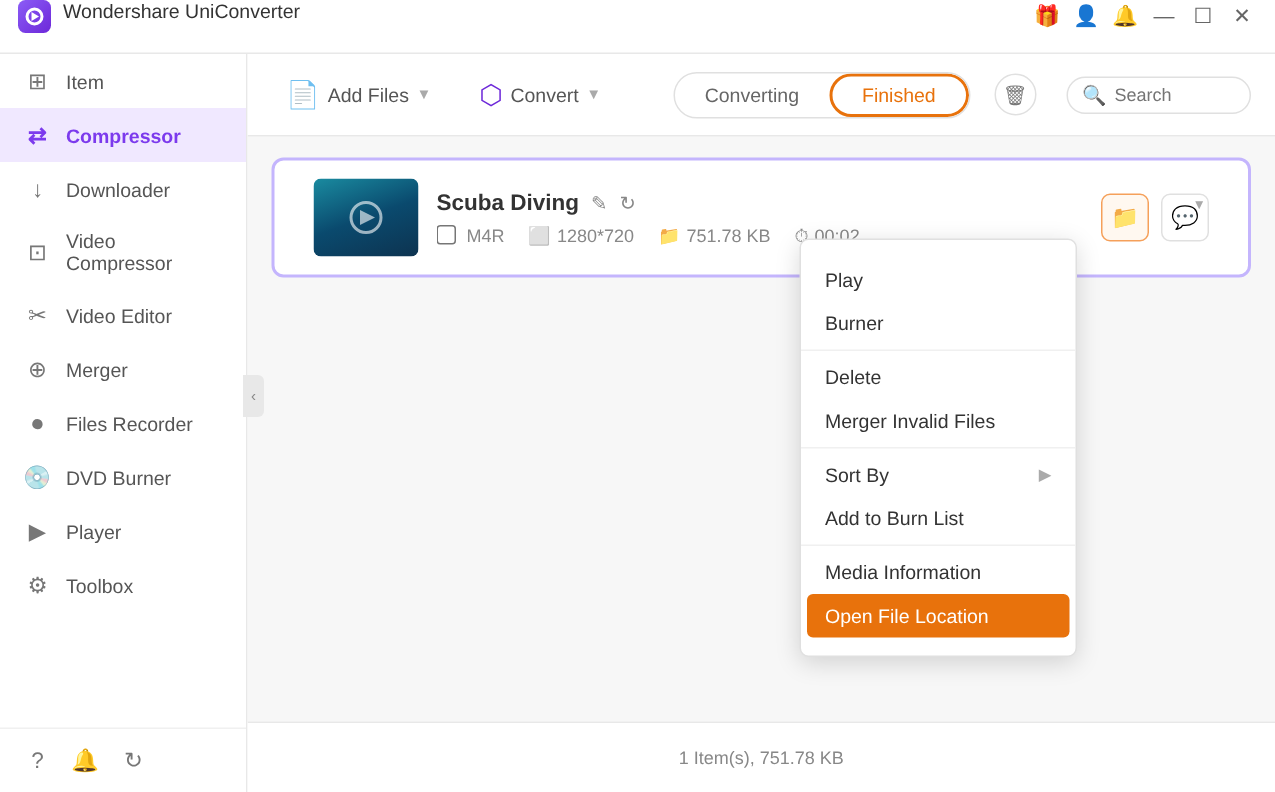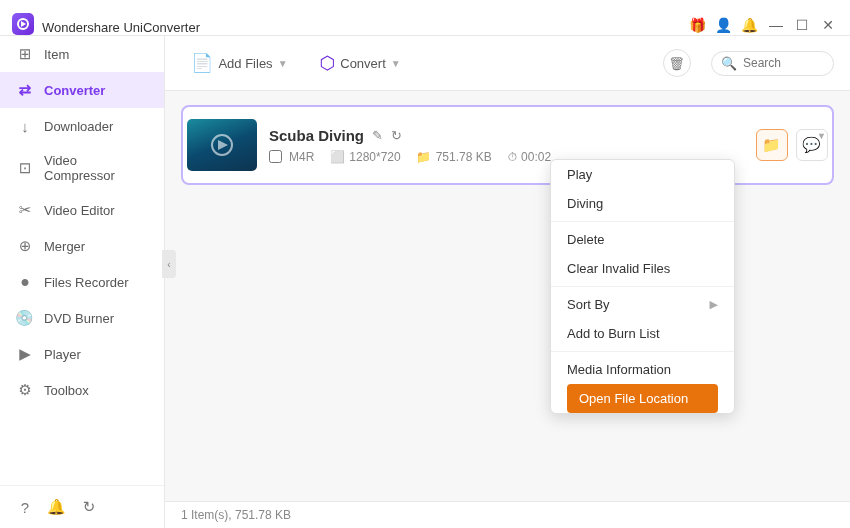--- a/index.html
+++ b/index.html
@@ -3,21 +3,21 @@
   <meta charset="utf-8">
   <style>
     * { box-sizing: border-box; margin: 0; padding: 0; }
     body { font-family: 'Segoe UI', Arial, sans-serif; background: #f5f5f5; width: 850px; height: 528px; overflow: hidden; display: flex; flex-direction: column; }
 
     
     .titlebar {
       background: #fff;
       height: 36px;
       display: flex;
-      align-items: flex-end;
+      align-items: flex-start;
       padding: 0 12px;
       border-bottom: 1px solid #e8e8e8;
       flex-shrink: 0;
     }
     .titlebar-logo {
       width: 22px; height: 22px;
       background: linear-gradient(135deg, #8b5cf6, #6d28d9);
       border-radius: 5px;
       margin-right: 8px;
       display: flex; align-items: center; justify-content: center;
@@ -161,21 +161,21 @@
       padding: 14px 16px;
       overflow-y: auto;
       position: relative;
     }
 
     
     .file-card {
       background: #fff;
       border: 2px solid #c4b5fd;
       border-radius: 8px;
-      padding: 12px 4px;
+      padding: 12px 26px;
       display: flex;
       align-items: center;
       gap: 12px;
       position: relative;
     }
     .file-thumb {
       width: 70px;
       height: 52px;
       border-radius: 5px;
       overflow: hidden;
@@ -211,55 +211,56 @@
     .action-btn.folder-btn {
       background: #fff8f0;
       border-color: #f5a05a;
       color: #e8720c;
     }
 
     
     .context-menu {
       position: absolute;
       top: 68px;
-      left: 385px;
+      left: 368px;
       background: #fff;
       border: 1px solid #e0e0e0;
       border-radius: 6px;
       box-shadow: 0 4px 16px rgba(0,0,0,0.15);
       width: 185px;
       z-index: 100;
-      padding: 0 0;
+      padding: 12px 0;
     }
     .context-menu-item {
       padding: 7px 16px;
       font-size: 13px;
       color: #333;
       cursor: pointer;
       display: flex;
       align-items: center;
       justify-content: space-between;
     }
     .context-menu-item.highlighted {
       background: #e8720c;
       color: #fff;
       border-radius: 4px;
-      margin: 0 16px;
+      margin: 0 4px;
       padding: 7px 12px;
     }
     .context-menu-divider { height: 1px; background: #f0f0f0; margin: 3px 0; }
     .context-menu-arrow { font-size: 11px; color: #aaa; }
 
     
     .statusbar {
       background: #fff;
       border-top: 1px solid #e8e8e8;
-      padding: 6px 16px;
+      padding: 16px 16px;
       font-size: 12px;
       color: #888;
+      text-align: center;
       flex-shrink: 0;
     }
 
     
     .collapse-arrow {
       position: absolute;
       left: 162px;
       top: 50%;
       transform: translateY(-50%);
       width: 14px; height: 28px;
@@ -295,21 +296,21 @@
 
 <div class="main-layout">
 
   <div class="sidebar">
     <div class="sidebar-item">
       <span class="sidebar-icon">⊞</span>
       <span>Item</span>
     </div>
     <div class="sidebar-item active">
       <span class="sidebar-icon">⇄</span>
-      <span>Converter</span>
+      <span>Compressor</span>
     </div>
     <div class="sidebar-item">
       <span class="sidebar-icon">↓</span>
       <span>Downloader</span>
     </div>
     <div class="sidebar-item">
       <span class="sidebar-icon">⊡</span>
       <span>Video Compressor</span>
     </div>
     <div class="sidebar-item">
@@ -355,20 +356,24 @@
         <span style="font-size:10px;color:#aaa;">▼</span>
       </button>
       <button class="toolbar-btn">
         <span class="toolbar-btn-icon">⬡</span>
         <span>Convert</span>
         <span style="font-size:10px;color:#aaa;">▼</span>
       </button>
 
       <div style="flex:1;"></div>
 
+      <div class="tab-bar">
+        <button class="tab-btn">Converting</button>
+        <button class="tab-btn active">Finished</button>
+      </div>
 
       <button class="delete-btn">🗑</button>
 
       <div class="search-box">
         <span style="color:#aaa;font-size:13px;">🔍</span>
         <input type="text" placeholder="Search" style="">
       </div>
     </div>
 
     <div class="file-area">
@@ -416,28 +421,28 @@
             <span style="font-size:9px;position:absolute;top:1px;right:1px;color:#aaa;">▼</span>
           </button>
         </div>
       </div>
 
       <div class="context-menu">
         <div class="context-menu-item">
           <span>Play</span>
         </div>
         <div class="context-menu-item">
-          <span>Diving</span>
+          <span>Burner</span>
         </div>
         <div class="context-menu-divider"></div>
         <div class="context-menu-item">
           <span>Delete</span>
         </div>
         <div class="context-menu-item">
-          <span>Clear Invalid Files</span>
+          <span>Merger Invalid Files</span>
         </div>
         <div class="context-menu-divider"></div>
         <div class="context-menu-item">
           <span>Sort By</span>
           <span class="context-menu-arrow">▶</span>
         </div>
         <div class="context-menu-item">
           <span>Add to Burn List</span>
         </div>
         <div class="context-menu-divider"></div>

